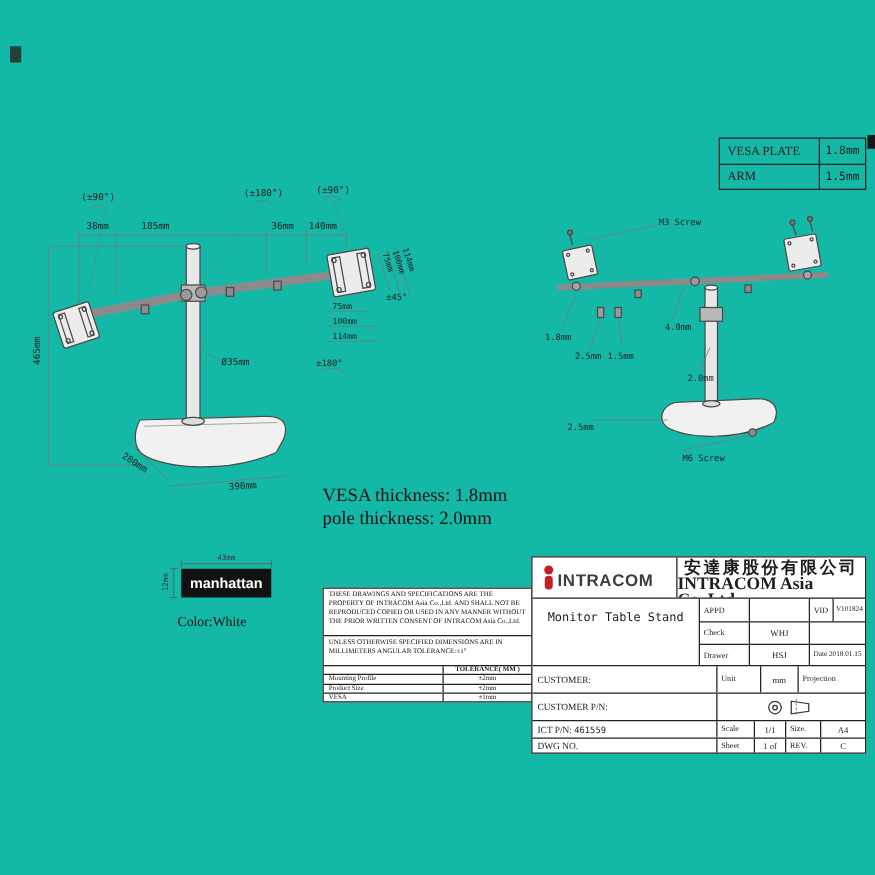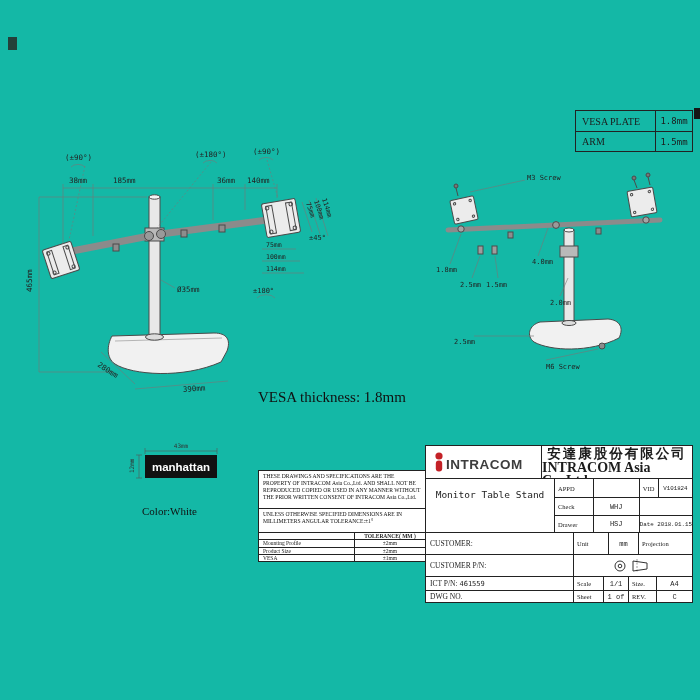--- a/index.html
+++ b/index.html
@@ -13,36 +13,36 @@
   .spec{border:1px solid #222;font-size:10px}
   .spec-row{display:flex;height:20px}
   .spec-row + .spec-row{border-top:1px solid #222}
   .spec-label{width:80px;border-right:1px solid #222;display:flex;align-items:center;padding-left:6px}
   .spec-value{flex:1;display:flex;align-items:center;justify-content:center;font-family:"DejaVu Sans Mono",monospace;font-size:9px}
 
   
   .notes{font-size:15px;line-height:18px;color:#101010}
 
   
-  .colornote{font-size:11px;margin-top:15px;margin-left:14px;color:#111}
+  .colornote{font-size:11px;margin-top:1px;margin-left:14px;color:#111}
 
   
   .tbr,.tbl{border:1.5px solid #222;display:flex;flex-direction:column;background:#fff}
   .trow{display:flex}
   .trow + .trow{border-top:1px solid #222}
   .trow > *:first-child{border-left:none !important}
   .tcell{border-left:1px solid #222;display:flex;align-items:center;justify-content:center;overflow:hidden}
   .tcol{border-left:1px solid #222;display:flex;flex-direction:column}
   .tcol .tcell{border-left:none}
   .trow2{display:flex}
   .trow2 .tcell + .tcell{border-left:1px solid #222}
   .bt{border-top:1px solid #222}
   .lab{font-size:6.5px;justify-content:flex-start;padding-left:3px}
   .lab2{font-size:7.5px;justify-content:flex-start;padding-left:4px;align-items:center}
-  .val{font-family:Liberation Mono, monospace;font-size:7px}
+  .val{font-family:Liberation Serif, serif;font-size:7px}
   .sm{font-size:5.8px}
   .mono{font-family:"DejaVu Sans Mono",monospace}
   .title-cell{font-family:"DejaVu Sans Mono",monospace;font-size:9.5px;justify-content:center;align-items:flex-start;padding-top:10px}
   .company-cell{flex-direction:column;justify-content:space-between}
   .company-cell .cn{font-size:13.5px;font-weight:bold;letter-spacing:2px;line-height:15px}
   .company-cell .en{font-size:14px;font-weight:bold;line-height:13px}
   .logo-cell{justify-content:flex-start;padding-left:4px}
 
   
   .legal{font-size:5.6px;line-height:7px;padding:2px 4px;color:#111}
@@ -217,20 +217,21 @@
       <text x="58" y="137">1.5mm</text>
       <text x="104" y="114">4.0mm</text>
       <text x="122" y="155">2.0mm</text>
       <text x="26" y="194">2.5mm</text>
       <text x="118" y="219">M6 Screw</text>
     </g>
   </svg>
 
   <div class="notes abs" style="left:258px;top:388px">
     <div>VESA thickness: 1.8mm</div>
+    <div>pole thickness: 2.0mm</div>
   </div>
 
   <div class="abs" style="left:128px;top:440px;width:120px;height:64px">
     <svg width="110" height="46" viewBox="0 0 110 46">
       <g stroke="#555" stroke-width="0.6">
         <line x1="17" y1="11" x2="89" y2="11"></line>
         <line x1="17" y1="8" x2="17" y2="14"></line>
           <line x1="89" y1="8" x2="89" y2="14"></line>
         <line x1="11" y1="15" x2="11" y2="38"></line>
         <line x1="8" y1="15" x2="14" y2="15"></line>

